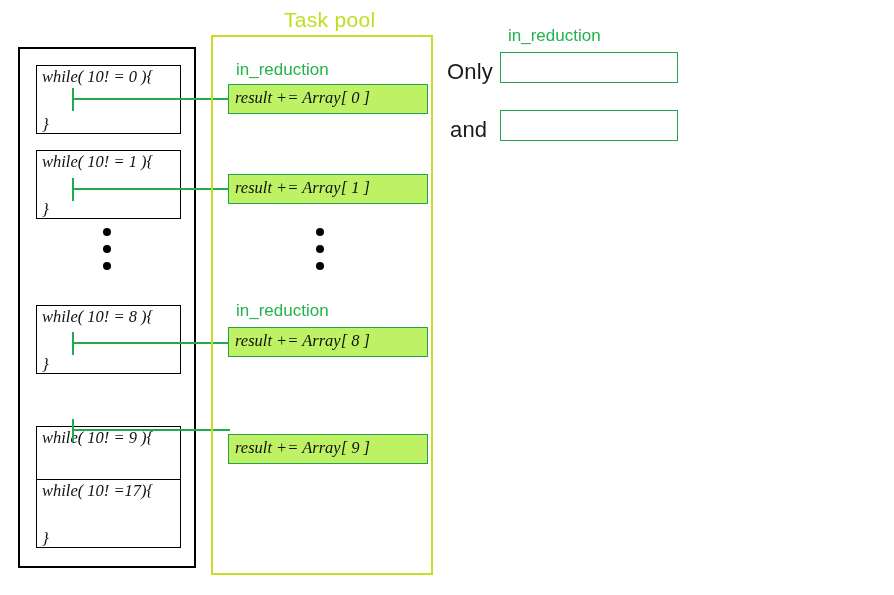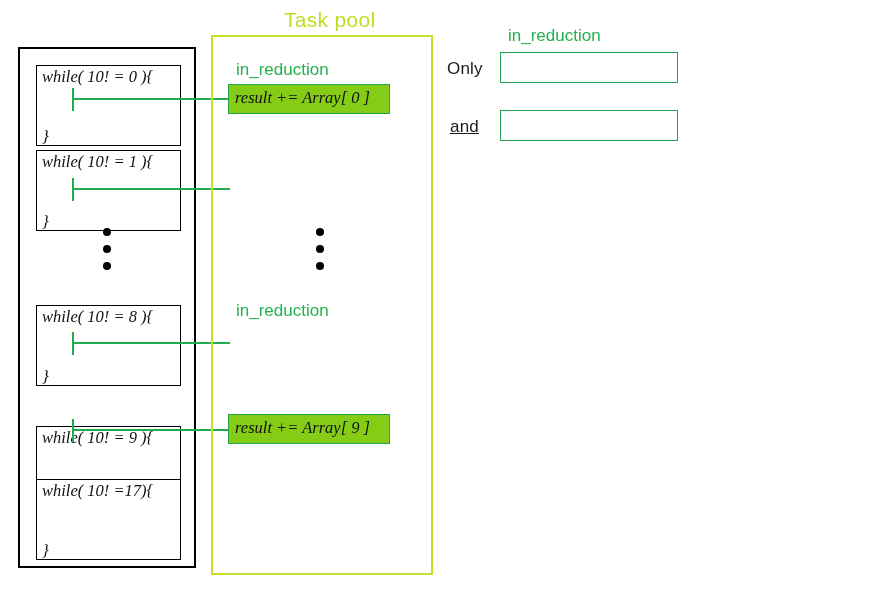--- a/index.html
+++ b/index.html
@@ -31,21 +31,21 @@
     border: 2px solid #000000;
     background: #ffffff;
   }
 
   
   .while-box {
     border: 1px solid #000000;
     background: #ffffff;
     left: 36px;
     width: 145px;
-    height: 81px;
+    height: 69px;
   }
   .while-head {
     position: absolute;
     left: 5px;
     top: 1px;
     font-family: "Liberation Serif", serif;
     font-style: italic;
     font-size: 16.5px;
     color: #111111;
     white-space: pre;
@@ -94,23 +94,23 @@
   .in-reduction-label {
     font-size: 17px;
     color: #23b24b;
     white-space: nowrap;
     letter-spacing: 0px;
   }
 
   
   .result-box {
     border: 1.5px solid #23a350;
-    background: #84cc16;
+    background: #bef264;
     left: 228px;
-    width: 162px;
+    width: 200px;
     height: 30px;
   }
   .result-text {
     position: absolute;
     left: 6px;
     top: 3px;
     font-family: "Liberation Serif", serif;
     font-style: italic;
     font-size: 16.5px;
     color: #111111;
@@ -120,21 +120,21 @@
   
   .dot {
     position: absolute;
     width: 8px; height: 8px;
     border-radius: 50%;
     background: #000000;
   }
 
   
   .q-word {
-    font-size: 17px;
+    font-size: 22px;
     color: #1a1a1a;
     white-space: nowrap;
     letter-spacing: 0.2px;
   }
   .blank-box {
     border: 1.5px solid #23a350;
     background: #ffffff;
     width: 178px;
     height: 31px;
   }
@@ -185,33 +185,39 @@
 
   <div class="abs task-pool"></div>
   <div class="abs task-pool-title">Task pool</div>
 
   <div class="abs in-reduction-label" style="left:236px; top:60px;">in_reduction</div>
 
   <div class="abs result-box" style="top:84px;">
     <span class="result-text">result += Array[ 0 ]</span>
   </div>
 
+  <div class="abs result-box" style="top:174px;">
+    <span class="result-text">result += Array[ 1 ]</span>
+  </div>
 
   <div class="abs dot" style="left:316px; top:228px;"></div>
   <div class="abs dot" style="left:316px; top:245px;"></div>
   <div class="abs dot" style="left:316px; top:262px;"></div>
 
   <div class="abs in-reduction-label" style="left:236px; top:301px;">in_reduction</div>
 
-
-  <div class="abs result-box" style="top:414px;">
+  <div class="abs result-box" style="top:327px;">
+    <span class="result-text">result += Array[ 8 ]</span>
+  </div>
+
+  <div class="abs result-box" style="top:434px;">
     <span class="result-text">result += Array[ 9 ]</span>
   </div>
 
   <div class="abs in-reduction-label" style="left:508px; top:26px;">in_reduction</div>
 
   <div class="abs q-word" style="left:447px; top:59px;">Only</div>
   <input class="abs blank-box" type="text" style="left: 500px; top: 52px;" placeholder="">
 
-  <div class="abs q-word" style="left:450px; top:117px;text-decoration:underline;">and</div>
+  <div class="abs q-word" style="left:450px; top:117px;">and</div>
   <input class="abs blank-box" type="text" style="left: 500px; top: 110px;" placeholder="">
 
 </div>
 
 </body></html>

